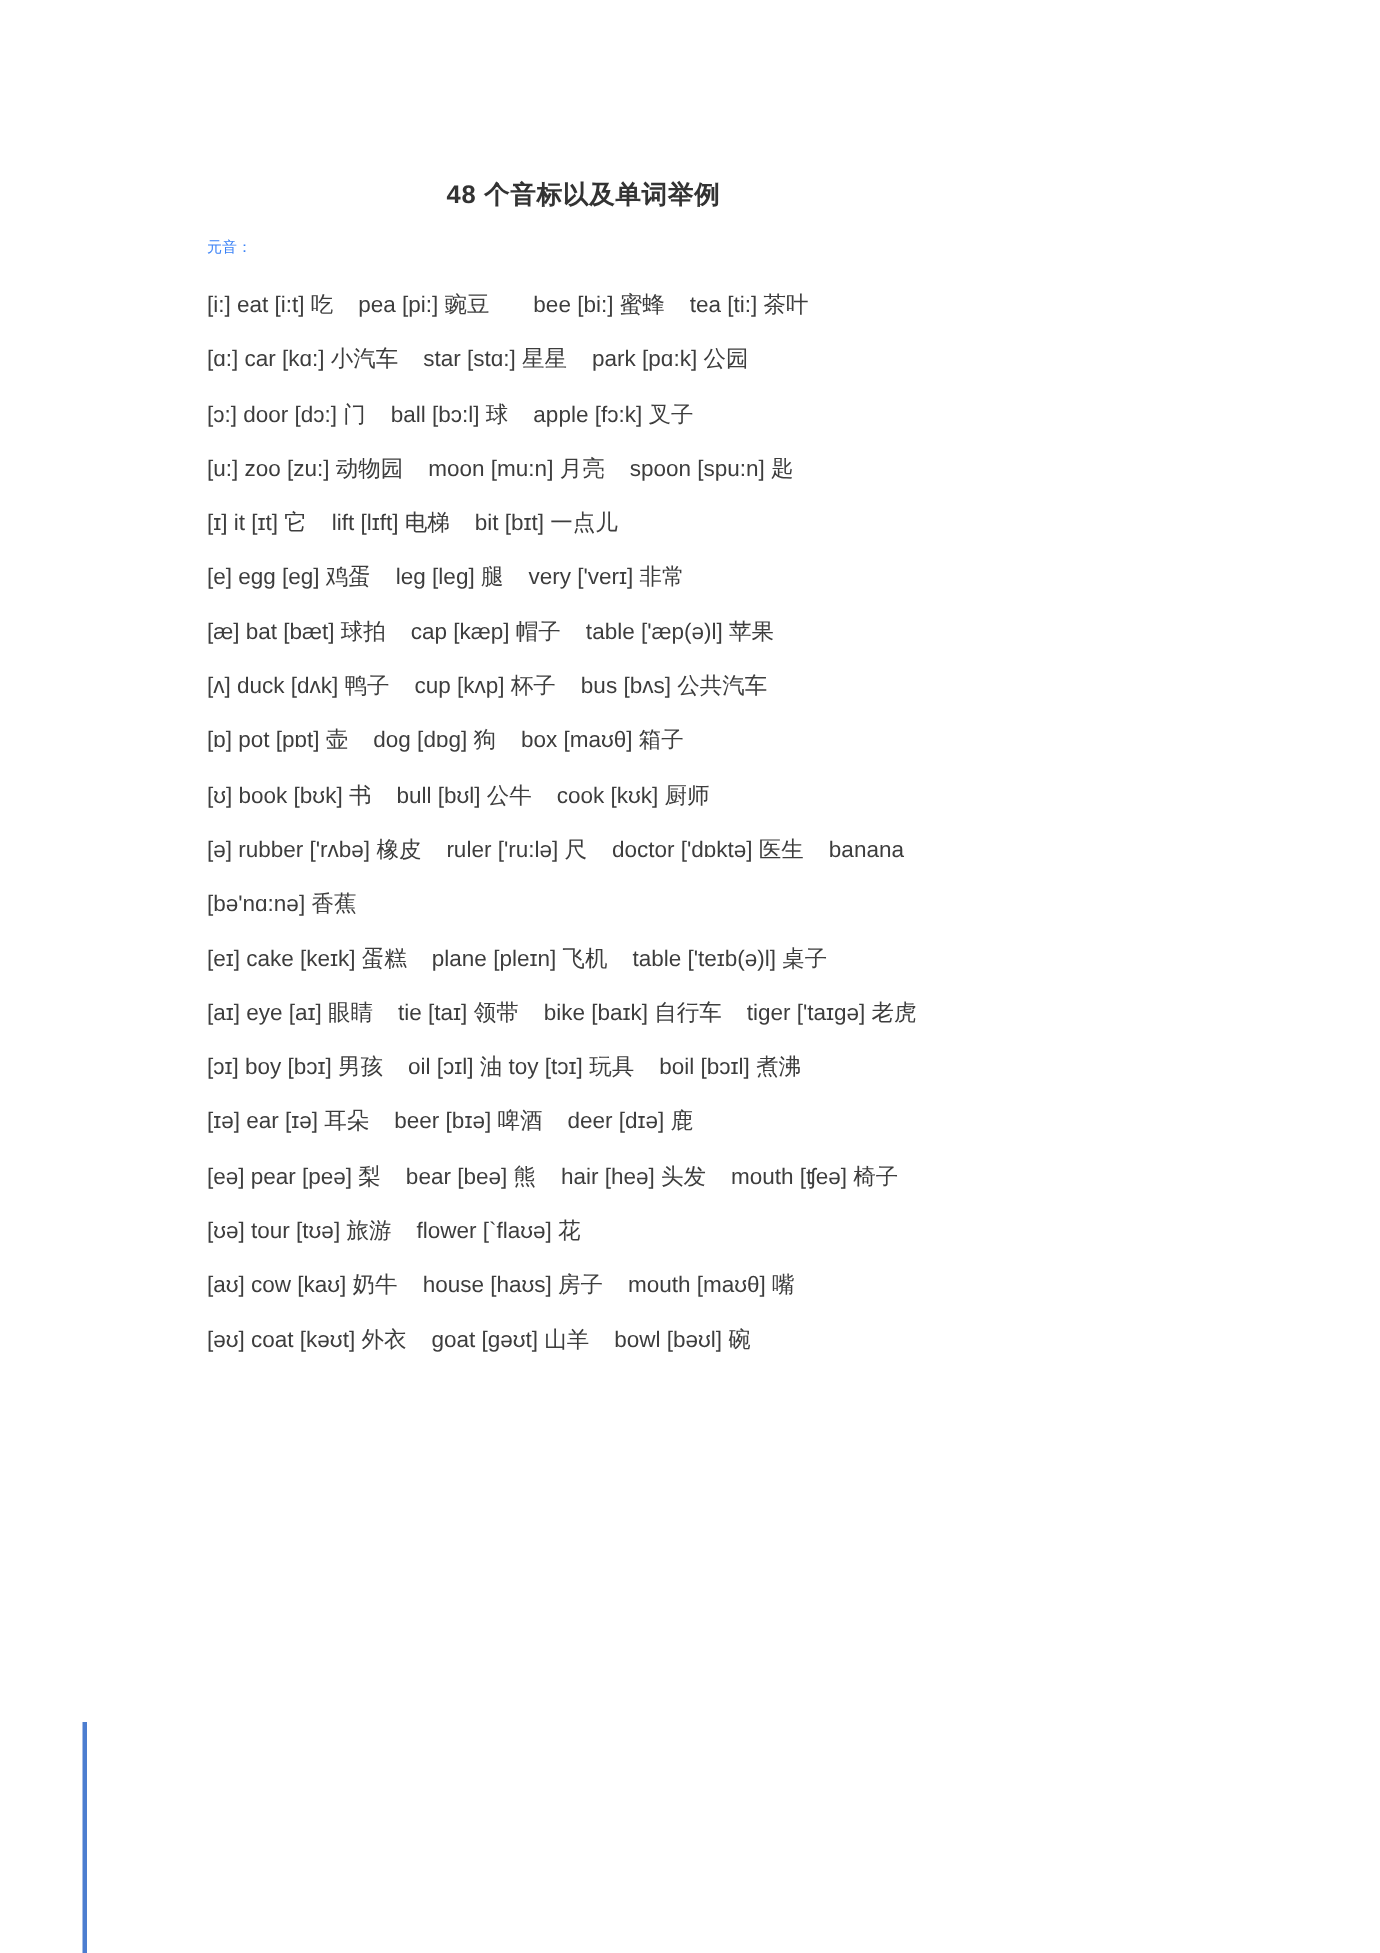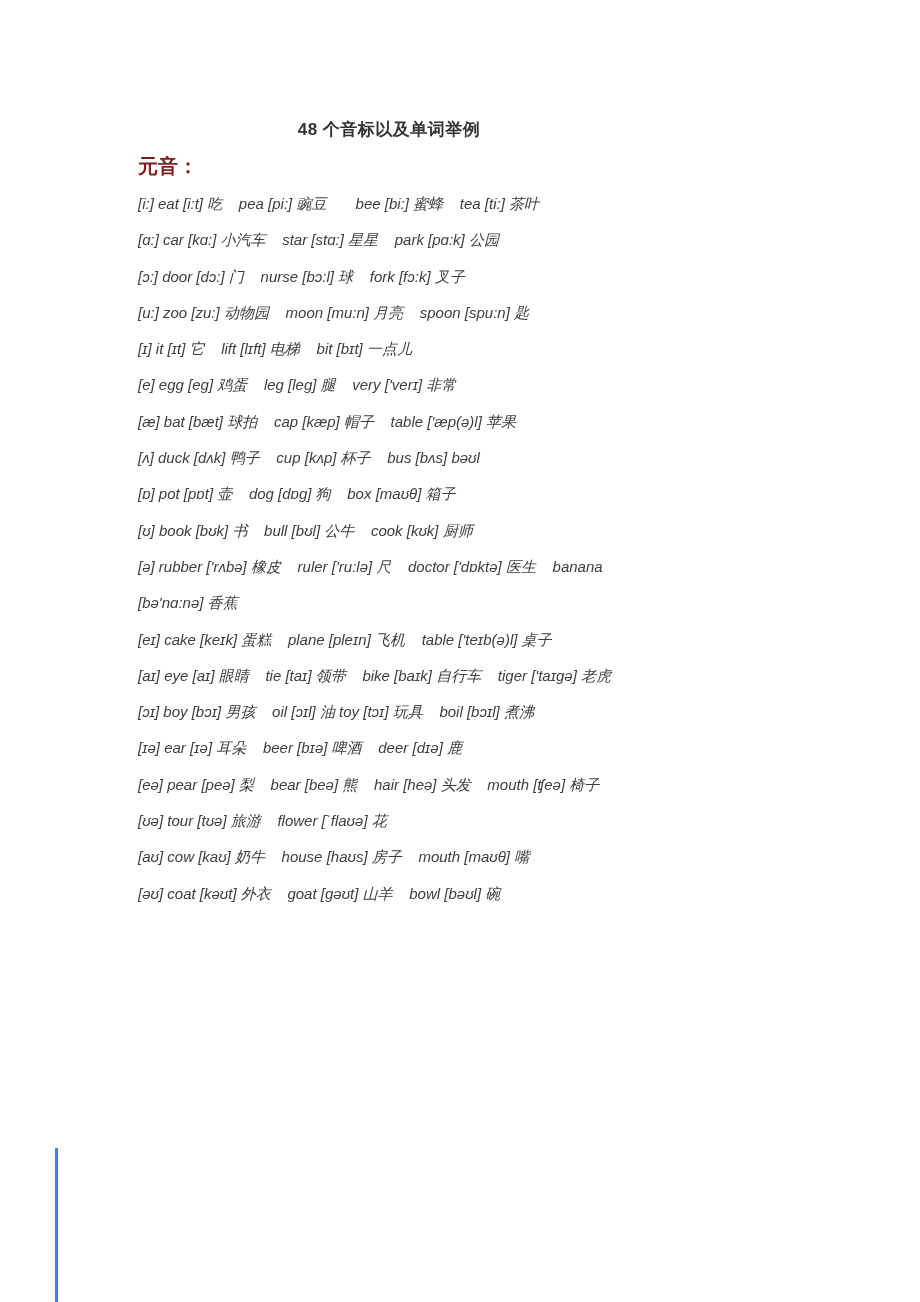--- a/index.html
+++ b/index.html
@@ -24,28 +24,27 @@
     padding-top: 119px;
     font-size: 17px;
     line-height: 21px;
     font-weight: bold;
     text-align: center;
     color: #333333;
     letter-spacing: 0.5px;
   }
   .section-label {
     margin-top: 16px;
-    font-size: 20px;
+    font-size: 10px;
     line-height: 20px;
-    font-weight: bold;
-    color: #7f1d1d;
+    font-weight: normal;
+    color: #3b82f6;
   }
   .lines {
     margin-top: 10px;
-    font-style: italic;
   }
   .phonetic-line {
     font-size: 15px;
     line-height: 36.3px;
     white-space: pre-wrap;
     color: #3d3d3d;
   }
   .accent-line {
     position: absolute;
     left: 55px;
@@ -57,26 +56,26 @@
 </style>
 </head>
 <body>
 
 <div class="page">
   <h1 class="doc-title">48 个音标以及单词举例</h1>
   <div class="section-label">元音：</div>
   <div class="lines">
     <div class="phonetic-line">[i:] eat [i:t] 吃    pea [pi:] 豌豆       bee [bi:] 蜜蜂    tea [ti:] 茶叶</div>
     <div class="phonetic-line">[ɑ:] car [kɑ:] 小汽车    star [stɑ:] 星星    park [pɑ:k] 公园</div>
-    <div class="phonetic-line">[ɔ:] door [dɔ:] 门    nurse [bɔ:l] 球    fork [fɔ:k] 叉子</div>
+    <div class="phonetic-line">[ɔ:] door [dɔ:] 门    ball [bɔ:l] 球    apple [fɔ:k] 叉子</div>
     <div class="phonetic-line">[u:] zoo [zu:] 动物园    moon [mu:n] 月亮    spoon [spu:n] 匙</div>
     <div class="phonetic-line">[ɪ] it [ɪt] 它    lift [lɪft] 电梯    bit [bɪt] 一点儿</div>
     <div class="phonetic-line">[e] egg [eg] 鸡蛋    leg [leg] 腿    very ['verɪ] 非常</div>
     <div class="phonetic-line">[æ] bat [bæt] 球拍    cap [kæp] 帽子    table ['æp(ə)l] 苹果</div>
-    <div class="phonetic-line">[ʌ] duck [dʌk] 鸭子    cup [kʌp] 杯子    bus [bʌs] bəʊl</div>
+    <div class="phonetic-line">[ʌ] duck [dʌk] 鸭子    cup [kʌp] 杯子    bus [bʌs] 公共汽车</div>
     <div class="phonetic-line">[ɒ] pot [pɒt] 壶    dog [dɒg] 狗    box [maʊθ] 箱子</div>
     <div class="phonetic-line">[ʊ] book [bʊk] 书    bull [bʊl] 公牛    cook [kʊk] 厨师</div>
     <div class="phonetic-line">[ə] rubber ['rʌbə] 橡皮    ruler ['ru:lə] 尺    doctor ['dɒktə] 医生    banana [bə'nɑ:nə] 香蕉</div>
     <div class="phonetic-line">[eɪ] cake [keɪk] 蛋糕    plane [pleɪn] 飞机    table ['teɪb(ə)l] 桌子</div>
     <div class="phonetic-line">[aɪ] eye [aɪ] 眼睛    tie [taɪ] 领带    bike [baɪk] 自行车    tiger ['taɪgə] 老虎</div>
     <div class="phonetic-line">[ɔɪ] boy [bɔɪ] 男孩    oil [ɔɪl] 油 toy [tɔɪ] 玩具    boil [bɔɪl] 煮沸</div>
     <div class="phonetic-line">[ɪə] ear [ɪə] 耳朵    beer [bɪə] 啤酒    deer [dɪə] 鹿</div>
     <div class="phonetic-line">[eə] pear [peə] 梨    bear [beə] 熊    hair [heə] 头发    mouth [ʧeə] 椅子</div>
     <div class="phonetic-line">[ʊə] tour [tʊə] 旅游    flower [`flaʊə] 花</div>
     <div class="phonetic-line">[aʊ] cow [kaʊ] 奶牛    house [haʊs] 房子    mouth [maʊθ] 嘴</div>

